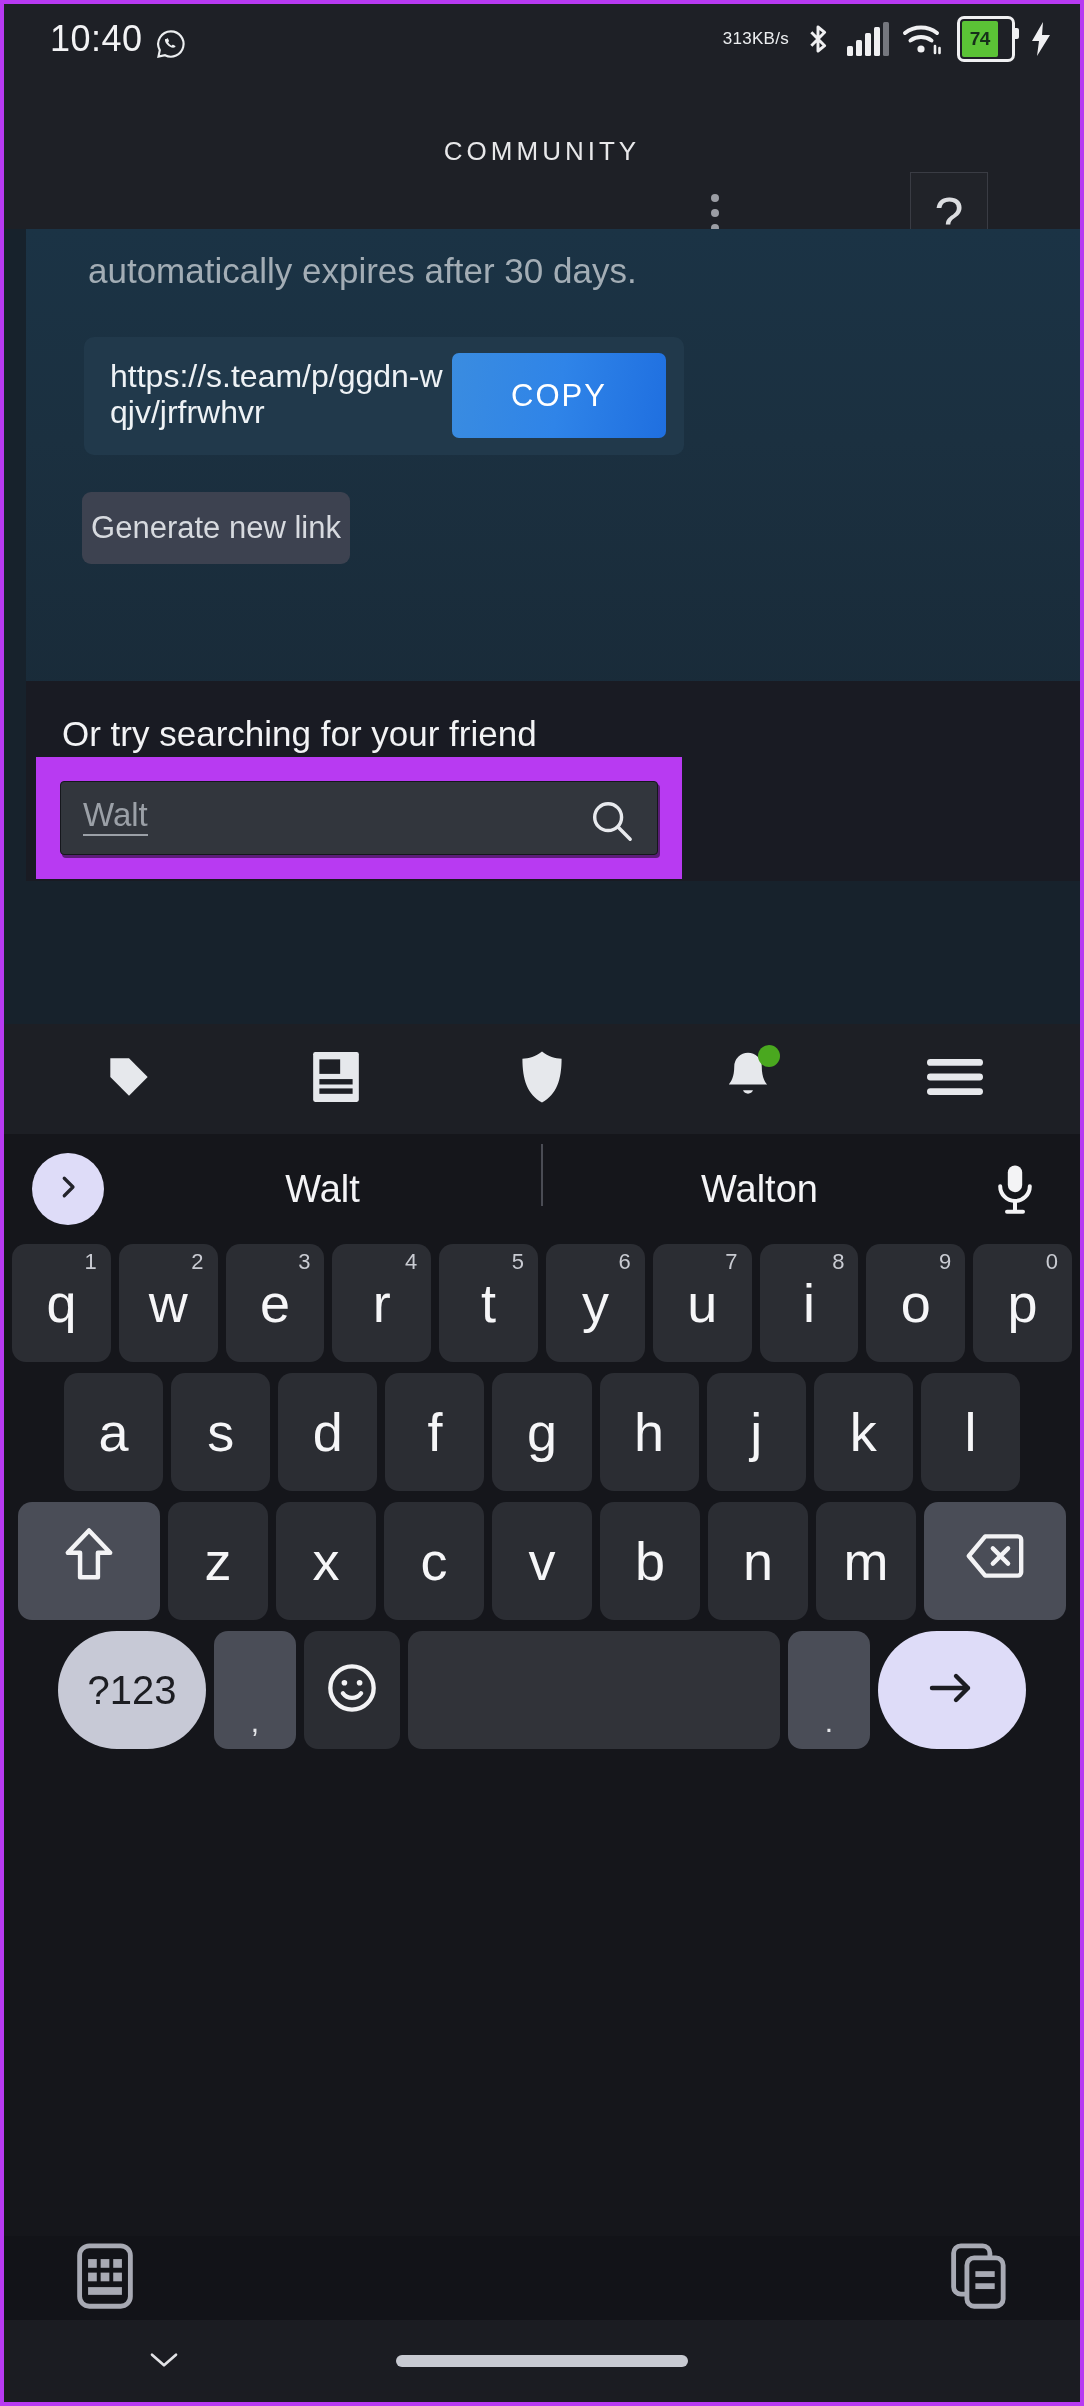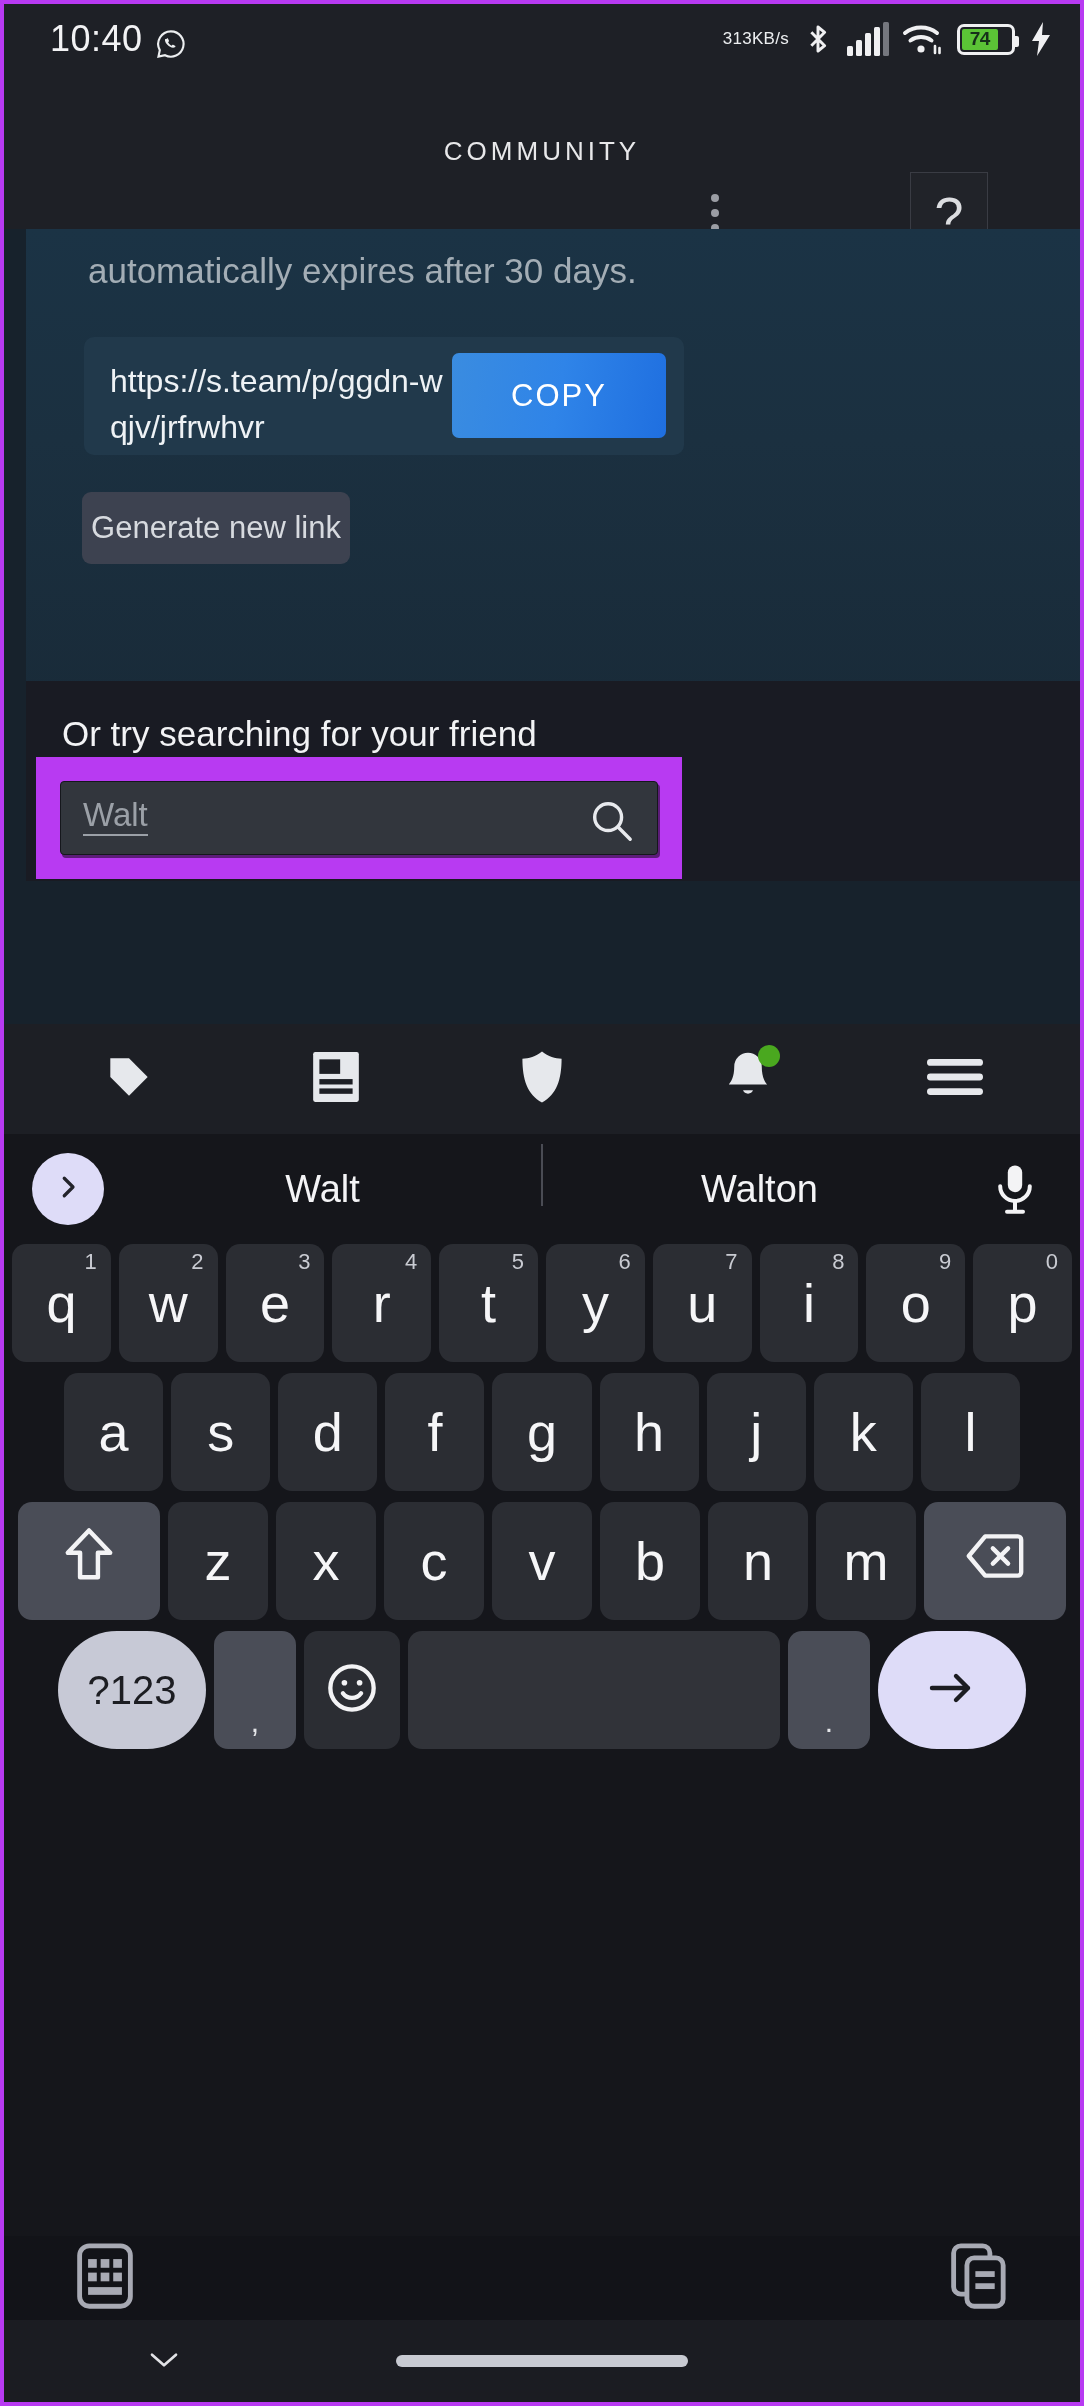--- a/index.html
+++ b/index.html
@@ -24,21 +24,21 @@
     display: flex; align-items: center; justify-content: space-between;
     padding: 0 26px 0 46px;
   }
   .sb-left { display: flex; align-items: flex-end; gap: 12px; }
   .sb-time { color: #f2f2f4; font-size: 36px; letter-spacing: .5px; }
   .sb-right { display: flex; align-items: center; gap: 13px; }
   .netspeed { display:flex; align-items:center;
               color:#eceef0; font-size:17px; line-height:18px; letter-spacing:.3px; }
   .icon-w { display: inline-flex; align-items: center; justify-content: center; }
   .battery {
-    position: relative; width: 58px; height: 31px;
+    position: relative; width: 58px; height: 46px;
     border: 3px solid #f0f0f2; border-radius: 7px;
     display: flex; align-items: center; padding: 2px;
   }
   .battery::after {
     content:""; position:absolute; right:-7px; top:9px;
     width:5px; height:11px; background:#f0f0f2; border-radius:0 2px 2px 0;
   }
   .battery .fill {
     height: 100%; width: 74%; background: #5bc336; border-radius: 2px;
     display:flex; align-items:center; justify-content:center;
@@ -78,21 +78,21 @@
   .expire-text {
     position: absolute; top: 22px; left: 62px;
     color: #a3adb5; font-size: 35px; font-weight: 300;
   }
   .link-row {
     position: absolute; top: 108px; left: 58px; width: 600px; height: 118px;
     background: #21394b; border-radius: 10px;
   }
   .link-text {
     position: absolute; top: 21px; left: 26px; width: 340px;
-    color: #eef2f5; font-size: 32px; line-height: 46px; font-weight: 300;
+    color: #eef2f5; font-size: 32px; line-height: 36px; font-weight: 300;
     word-break: break-all;
   }
   .copy-btn {
     position: absolute; top: 16px; right: 18px; width: 214px; height: 85px;
     background: linear-gradient(100deg,#3a8ce0 0%, #2f84e8 50%, #1f6fe0 100%);
     border-radius: 7px; border: none;
     display: flex; align-items: center; justify-content: center;
     color: #ffffff; font-size: 31px; letter-spacing: 2px;
   }
   .gen-btn {

